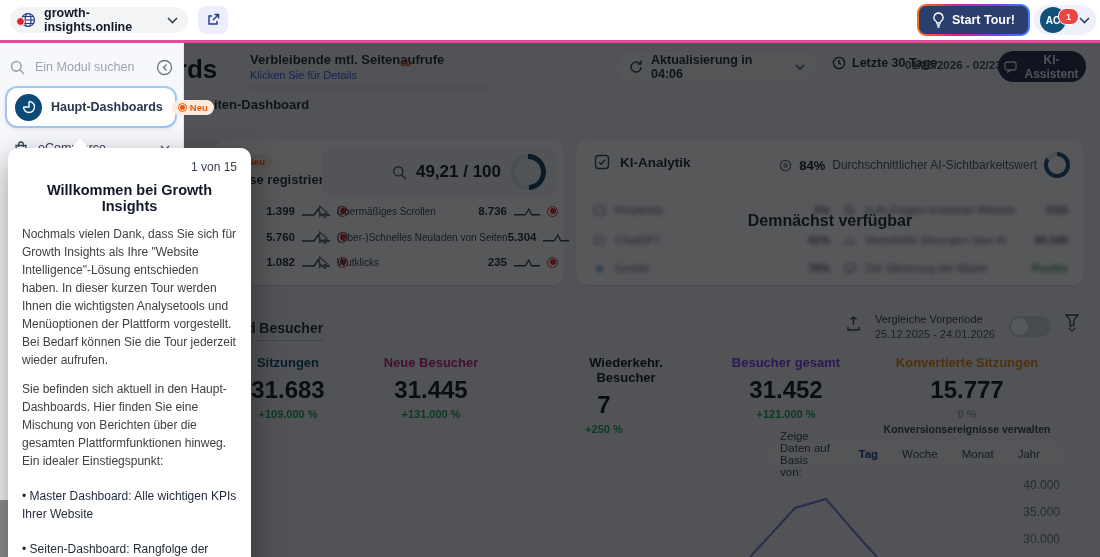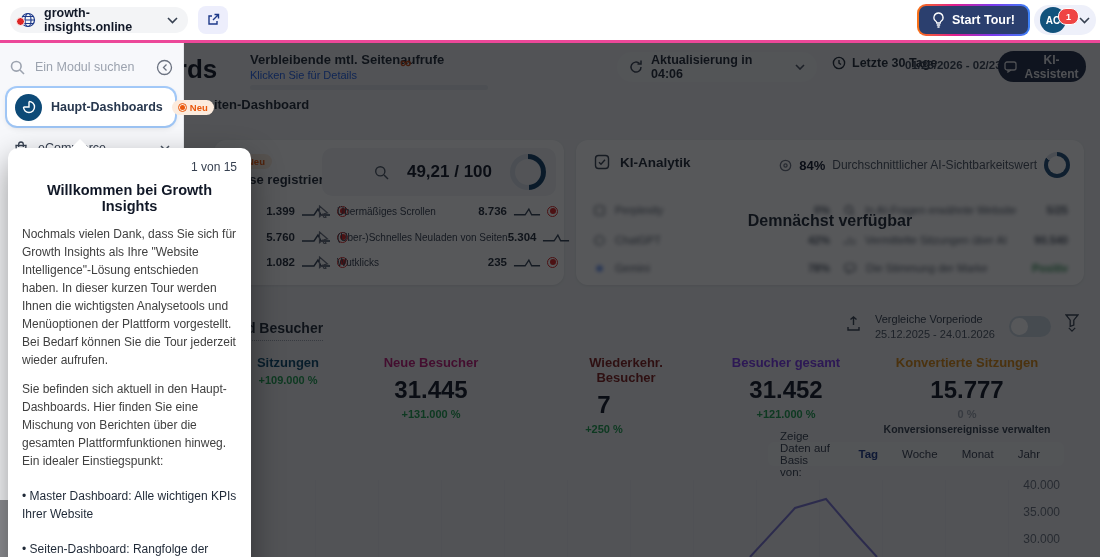--- a/index.html
+++ b/index.html
@@ -68,21 +68,21 @@
           color:#e5e7eb;font-size:12px;font-weight:bold;display:flex;align-items:center;justify-content:center;gap:6px;cursor:pointer;font-family:inherit;}
   .tabrow{position:absolute;left:176px;top:57px;display:flex;align-items:center;gap:8px;color:#1f2937;cursor:pointer;}
   .tabrow .txt{font-size:13px;font-weight:bold;}
   
   .card{position:absolute;background:#ffffff;border-radius:12px;box-shadow:0 1px 3px rgba(0,0,0,.08);}
   .card-events{left:214px;top:100px;width:350px;height:145px;}
   .ev-neu{position:absolute;left:26px;top:14px;background:#fcebdd;color:#ea580c;font-size:9.5px;font-weight:bold;
           border-radius:8px;padding:2px 7px;}
   .ev-title{position:absolute;left:-16px;top:32px;font-size:13px;font-weight:bold;color:#1f2937;white-space:nowrap;}
   .score-panel{position:absolute;left:108px;top:8px;width:234px;height:48px;background:#f1f3f6;border-radius:10px;
-               display:flex;align-items:center;justify-content:flex-end;gap:18px;padding:0 10px;box-sizing:border-box;}
+               display:flex;align-items:center;justify-content:flex-end;gap:9px;padding:0 10px;box-sizing:border-box;}
   .score-val{font-size:17px;font-weight:bold;color:#111827;}
   .donut{border-radius:50%;position:relative;}
   .donut-ev{width:36px;height:36px;background:conic-gradient(#123f66 0 49%, #d9dfe8 49% 100%);}
   .donut-ev::after{content:"";position:absolute;inset:5px;background:#f1f3f6;border-radius:50%;}
   .ev-row{position:absolute;height:16px;display:flex;align-items:center;}
   .ev-val{font-size:11.5px;font-weight:bold;color:#1f2937;}
   .spark{margin:0 6px;color:#334155;}
   .rec{width:9px;height:9px;border:1.5px solid #dc2626;border-radius:50%;position:relative;flex:none;}
   .rec::after{content:"";position:absolute;inset:1.5px;background:#dc2626;border-radius:50%;}
   .ev-left{left:6px;width:128px;}
@@ -120,21 +120,21 @@
   .toggle::after{content:"";position:absolute;left:2px;top:2px;width:17px;height:17px;background:#fff;border-radius:50%;}
   .filter-wrap{display:flex;flex-direction:column;align-items:center;color:#374151;cursor:pointer;margin-top:2px;}
   .metric{position:absolute;text-align:center;}
   .metric .mlabel{font-size:13px;font-weight:bold;}
   .metric .mvalue{font-size:24px;font-weight:bold;color:#111827;margin-top:6px;}
   .metric .mdelta{font-size:11px;font-weight:bold;color:#1d9e4f;margin-top:4px;}
   .metric .mdelta.gray{color:#9ca3af;}
   .metric .mlink{font-size:10.5px;font-weight:bold;color:#374151;margin-top:3px;cursor:pointer;}
   .m1{left:214px;top:315px;width:148px;} .m1 .mlabel{color:#0c4a6e;}
   .m2{left:357px;top:315px;width:148px;} .m2 .mlabel{color:#c01b7a;}
-  .m3{left:530px;top:315px;width:148px;} .m3 .mlabel{color:#7f1d1d;margin-left:44px;}
+  .m3{left:530px;top:315px;width:148px;} .m3 .mlabel{color:#0f172a;margin-left:44px;}
   .m4{left:712px;top:315px;width:148px;} .m4 .mlabel{color:#7c3aed;}
   .m5{left:862px;top:315px;width:210px;} .m5 .mlabel{color:#d88a16;}
   
   .basis{position:absolute;left:768px;top:402px;width:296px;height:24px;background:#f3f4f6;border-radius:6px;
          display:flex;align-items:center;gap:0;padding:0 12px;box-sizing:border-box;}
   .basis .blabel{font-size:11.5px;color:#374151;margin-right:14px;}
   .basis .bopt{font-size:11.5px;color:#374151;padding:0 12px;cursor:pointer;}
   .basis .bopt.sel{color:#1e3a8a;font-weight:bold;}
   
   .grid{position:absolute;top:440px;width:1px;height:77px;background:#e8eaee;}
@@ -400,20 +400,21 @@
         <path d="M1 1h12L8.8 6.2V11l-3.6 1.4V6.2z"></path>
         </svg>
       <svg width="8" height="5" viewBox="0 0 10 6" fill="none" stroke="#374151" stroke-width="1.5">
           <path d="M1 1l4 4 4-4"></path>
         </svg>
     </div>
   </div>
 
   <div class="metric m1">
     <div class="mlabel">Sitzungen</div>
+    <div class="mvalue">31.683</div>
     <div class="mdelta">+109.000 %</div>
   </div>
   <div class="metric m2">
     <div class="mlabel">Neue Besucher</div>
     <div class="mvalue">31.445</div>
     <div class="mdelta">+131.000 %</div>
   </div>
   <div class="metric m3">
     <div class="mlabel">Wiederkehr. Besucher</div>
     <div class="mvalue">7</div>

